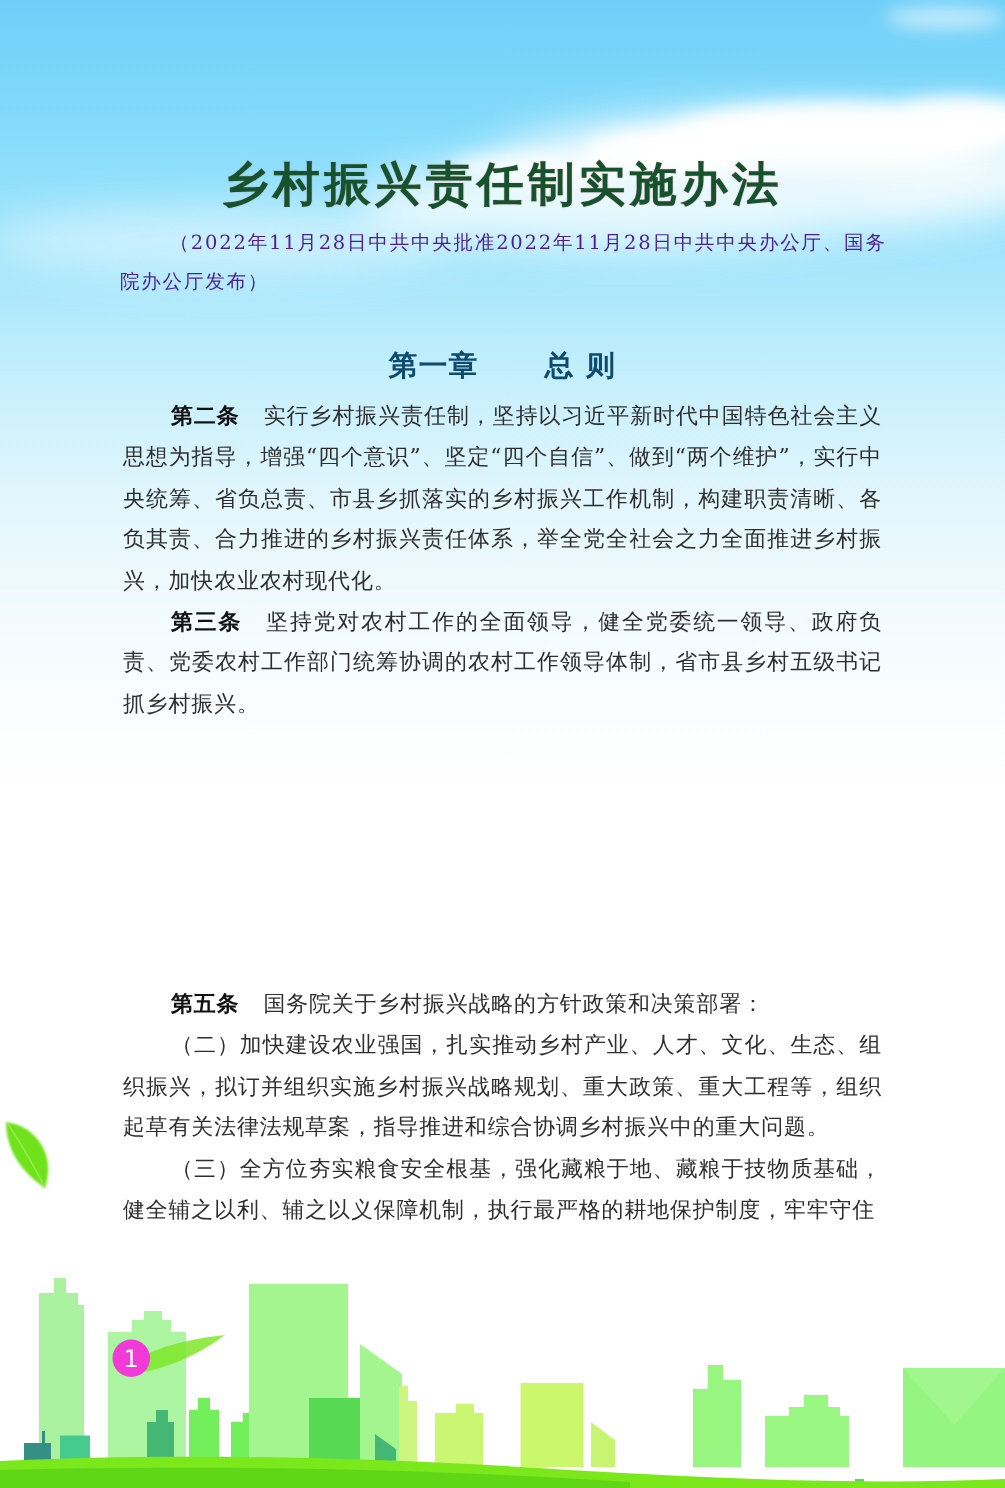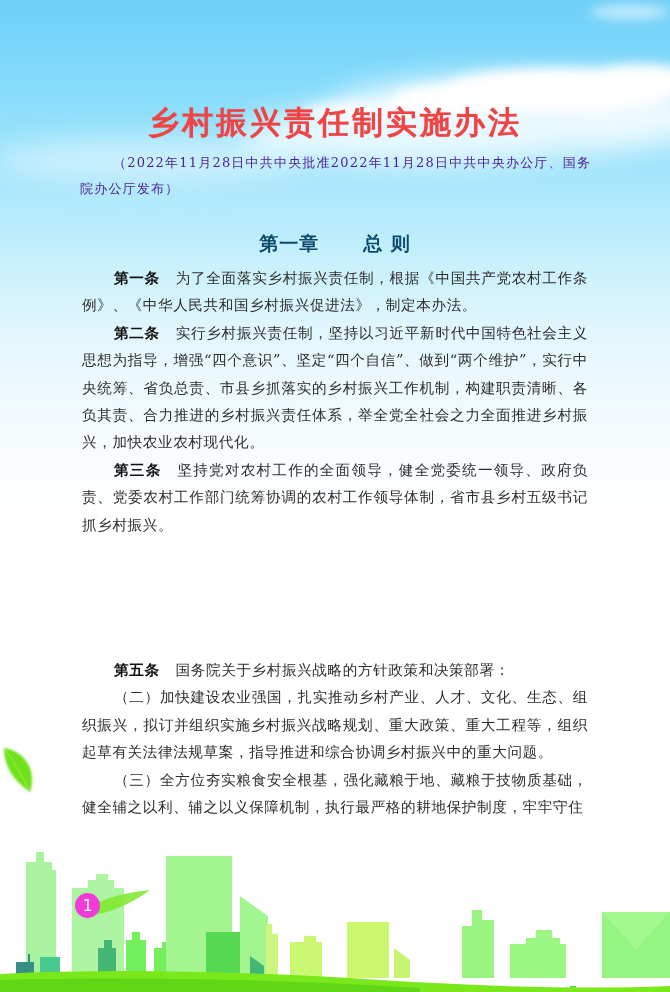--- a/index.html
+++ b/index.html
@@ -10,21 +10,21 @@
       background: linear-gradient(180deg,
         #6fcff8 0px, #86dcfb 90px, #a6e6fb 180px, #c8f0fc 260px,
         #e4f7fd 340px, #f4fbfe 420px, #ffffff 520px, #ffffff 992px);
     }
     .clouds { position: absolute; left: 0; top: 0; width: 670px; height: 300px; pointer-events: none; }
     .page { position: absolute; left: 0; top: 0; width: 670px; height: 992px; }
 
     .doc-title {
       position: absolute; left: 0; width: 670px; top: 102px; text-align: center;
       font-family: "DejaVu Serif", "Liberation Serif", serif;
-      font-size: 31px; font-weight: bold; color: #ef4444; letter-spacing: 3px;
+      font-size: 31px; font-weight: bold; color: #14532d; letter-spacing: 3px;
       text-shadow: 0 0 1px rgba(238,28,37,0.4);
     }
     .subtitle {
       position: absolute; left: 80px; width: 520px; top: 150px;
       font-size: 13px; line-height: 26px; color: #4c1d95; letter-spacing: 1.2px;
       text-indent: 33px;
     }
     .chapter {
       position: absolute; left: 0; width: 670px; text-align: center;
       font-family: "DejaVu Sans", "Liberation Sans", sans-serif;
@@ -85,21 +85,20 @@
 <div class="page">
 
   <h1 class="doc-title" style="margin:0;">乡村振兴责任制实施办法</h1>
   <div class="subtitle">（2022年11月28日中共中央批准2022年11月28日中共中央办公厅、国务院办公厅发布）</div>
 
   <div class="chapter ch1">
     <span>第一章</span><span class="gap"></span><span>总 则</span>
   </div>
 
   <div class="body-block blk1">
-    <p class="para"><span class="art">第一条</span><span>为了全面落实乡村振兴责任制，根据《中国共产党农村工作条例》、《中华人民共和国乡村振兴促进法》，制定本办法。</span></p>
     <p class="para"><span class="art">第二条</span><span>实行乡村振兴责任制，坚持以习近平新时代中国特色社会主义思想为指导，增强“四个意识”、坚定“四个自信”、做到“两个维护”，实行中央统筹、省负总责、市县乡抓落实的乡村振兴工作机制，构建职责清晰、各负其责、合力推进的乡村振兴责任体系，举全党全社会之力全面推进乡村振兴，加快农业农村现代化。</span></p>
     <p class="para"><span class="art">第三条</span><span>坚持党对农村工作的全面领导，健全党委统一领导、政府负责、党委农村工作部门统筹协调的农村工作领导体制，省市县乡村五级书记抓乡村振兴。</span></p>
   </div>
 
 
   <div class="body-block blk2">
     <p class="para"><span class="art">第五条</span><span>国务院关于乡村振兴战略的方针政策和决策部署：</span></p>
     <p class="para">（二）加快建设农业强国，扎实推动乡村产业、人才、文化、生态、组织振兴，拟订并组织实施乡村振兴战略规划、重大政策、重大工程等，组织起草有关法律法规草案，指导推进和综合协调乡村振兴中的重大问题。</p>
     <p class="para">（三）全方位夯实粮食安全根基，强化藏粮于地、藏粮于技物质基础，健全辅之以利、辅之以义保障机制，执行最严格的耕地保护制度，牢牢守住</p>
   </div>

